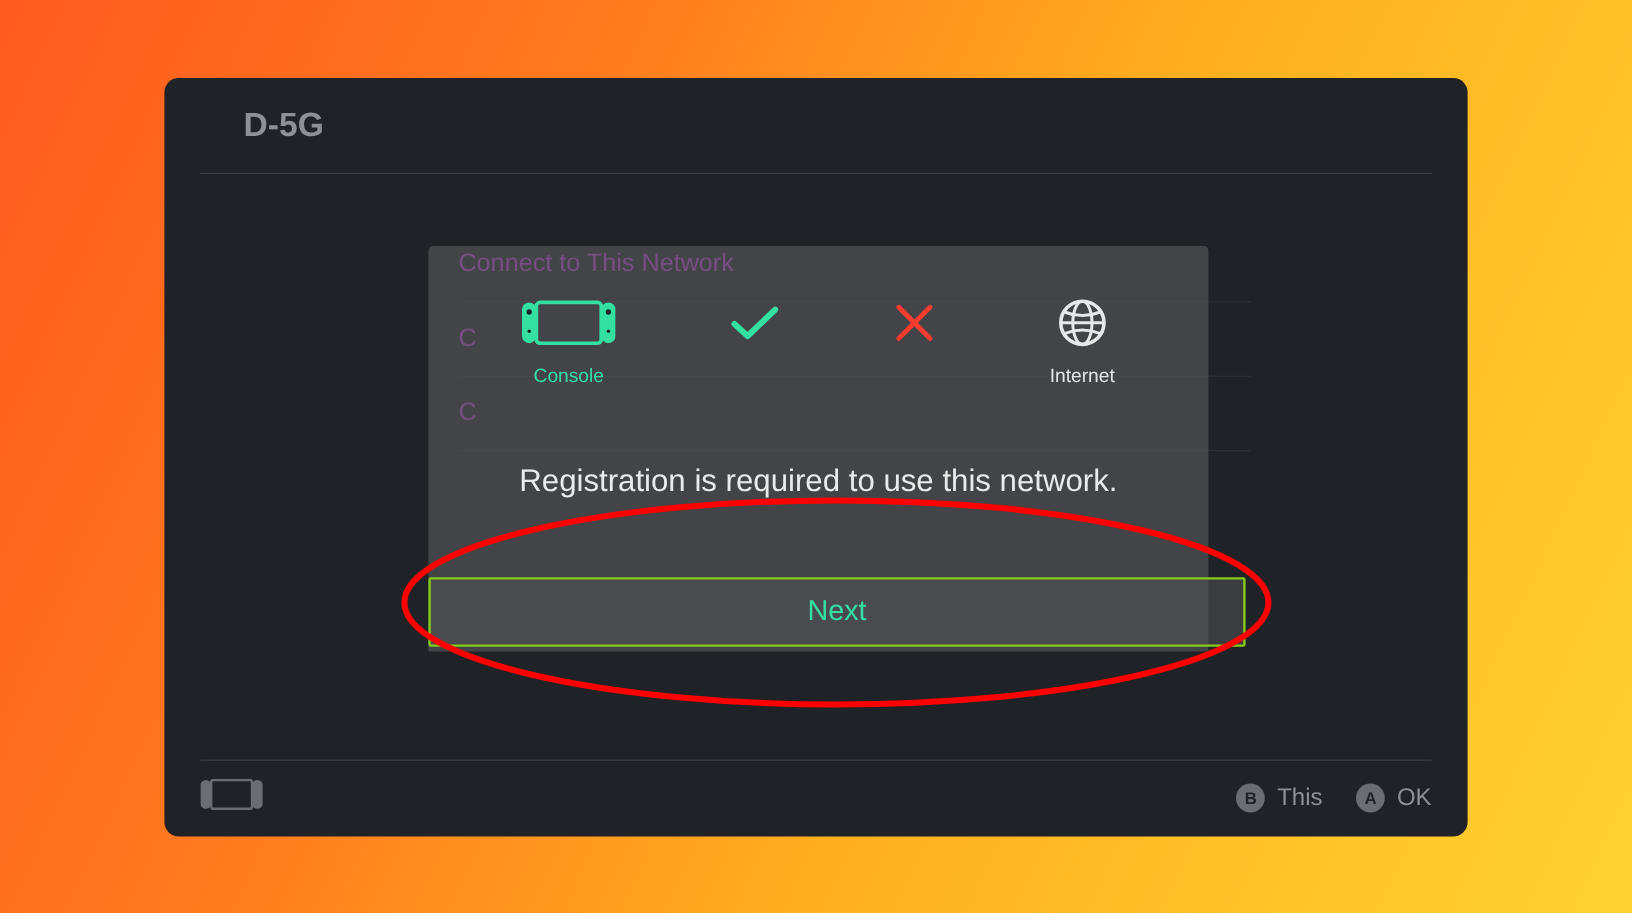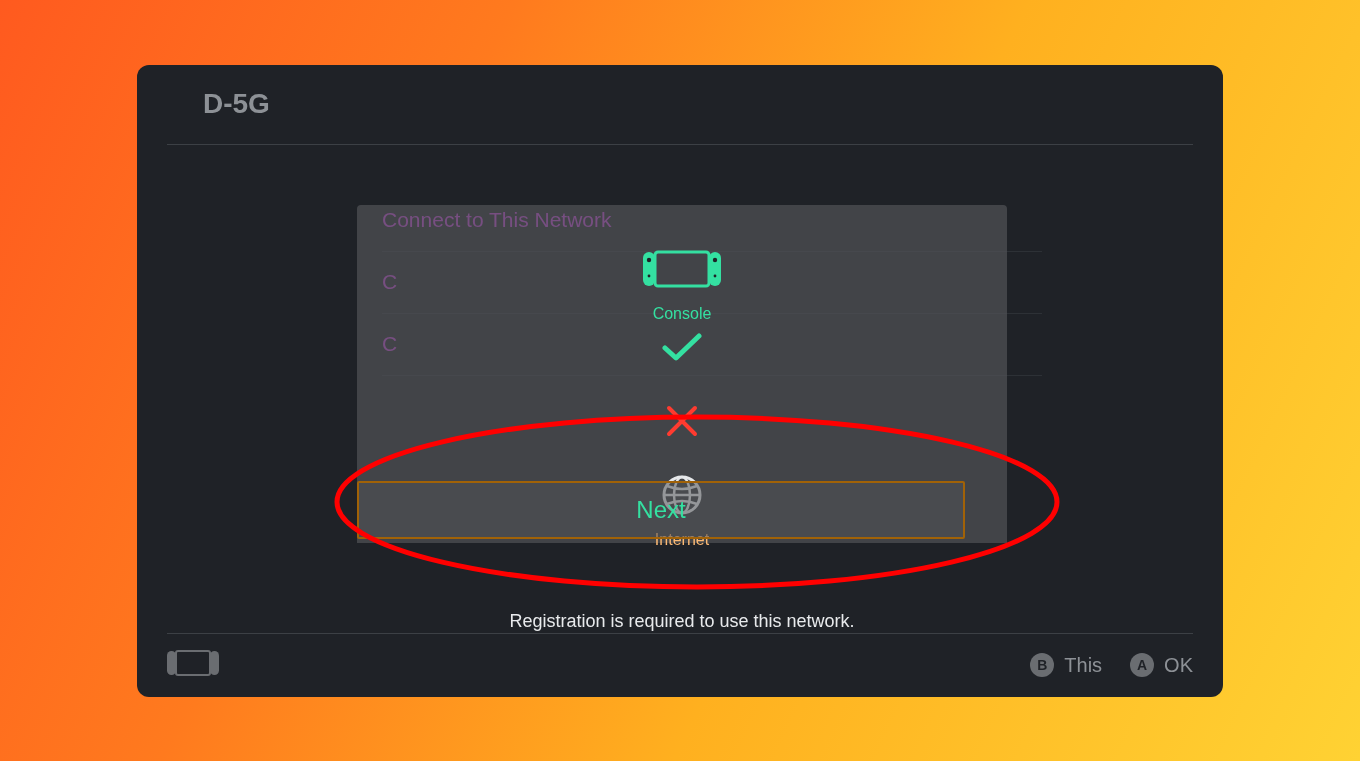--- a/index.html
+++ b/index.html
@@ -39,38 +39,37 @@
 
   .dialog {
     position: absolute; left: 220px; top: 140px;
     width: 650px; height: 338px;
     background: rgba(80,82,86,0.72);
     border-top-left-radius: 4px; border-top-right-radius: 4px;
     color: #e6e8ea;
   }
 
   .status-row {
-    display: flex; justify-content: space-around; align-items: center;
+    display: flex; justify-content: space-around; align-items: flex-start;
     padding: 40px 30px 0 30px;
-    flex-direction: column;
   }
   .status-item { display: flex; flex-direction: column; align-items: center; gap: 12px; }
   .status-label { font-size: 16px; color: #34e0a1; }
-  .status-label.white { color: #fdba74; }
+  .status-label.white { color: #e5e5e5; }
   .link-icon { display:flex; align-items:center; justify-content:center; height:48px; }
 
   .msg {
-    text-align: center; font-size: 18px; color: #e8eaec;
+    text-align: center; font-size: 26px; color: #e8eaec;
     margin-top: 62px;
   }
 
   .next-btn {
     position: absolute; left: 220px; top: 416px;
-    width: 608px; height: 58px;
-    border: 2px solid #a16207;
+    width: 681px; height: 58px;
+    border: 2px solid #84cc16;
     background: rgba(80,82,86,0.55);
     color: #34e0a1; font-size: 24px;
     display: flex; align-items: center; justify-content: center;
     border-radius: 2px;
   }
 
   .annot {
     position: absolute; left: 190px; top: 342px;
     width: 740px; height: 190px;
     pointer-events: none;

